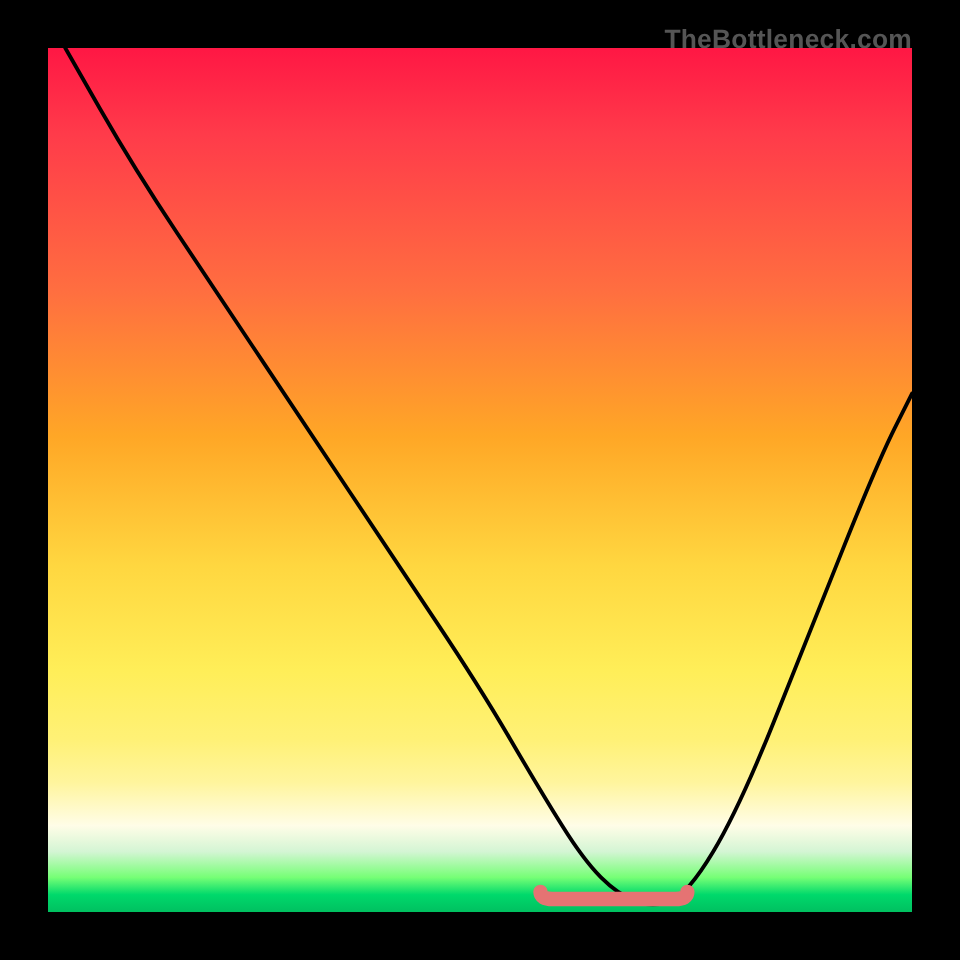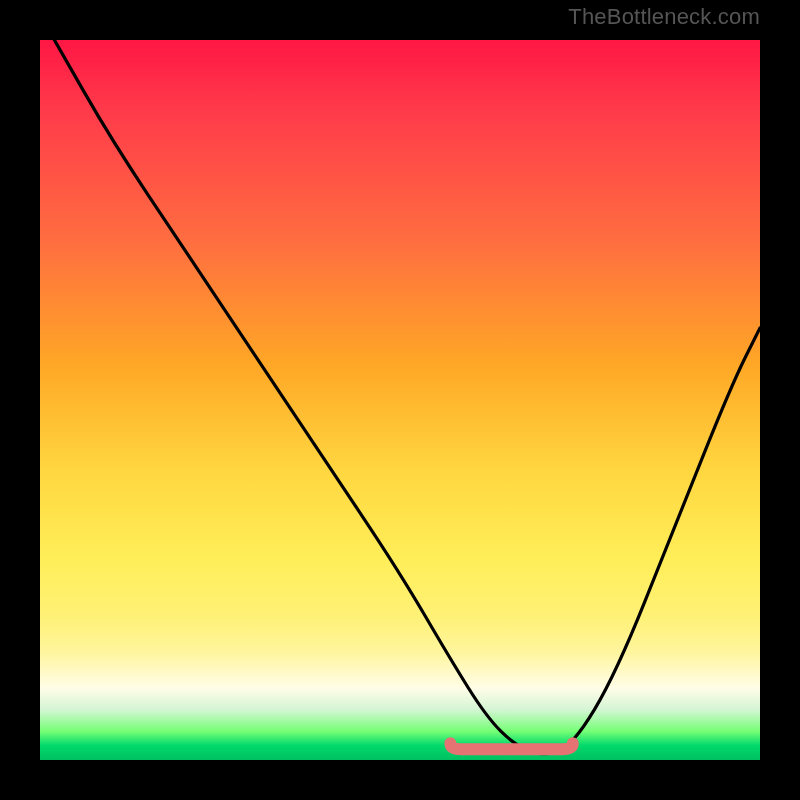--- a/index.html
+++ b/index.html
@@ -43,25 +43,25 @@
       #fff59d 85%,
       #fffde7 90%,
       #d4f5d4 93%,
       #76ff76 96%,
       #00d96b 98%,
       #00c060 100%
     );
   }
   .watermark {
     position: absolute;
-    top: 4px;
+    top: 20px;
     right: 40px;
     color: #555;
     font-size: 22px;
-    font-weight: 400;
+    font-weight: 700;
     letter-spacing: 0.2px;
   }
   svg.curve {
     position: absolute;
     inset: 0;
   }
   .curve-path {
     fill: none;
     stroke: #000;
     stroke-width: 3.2;

